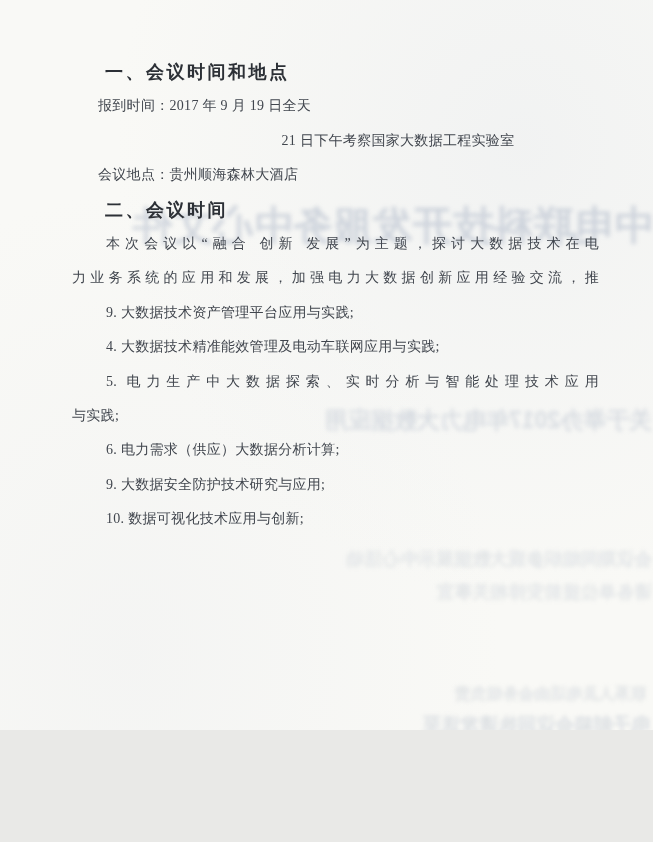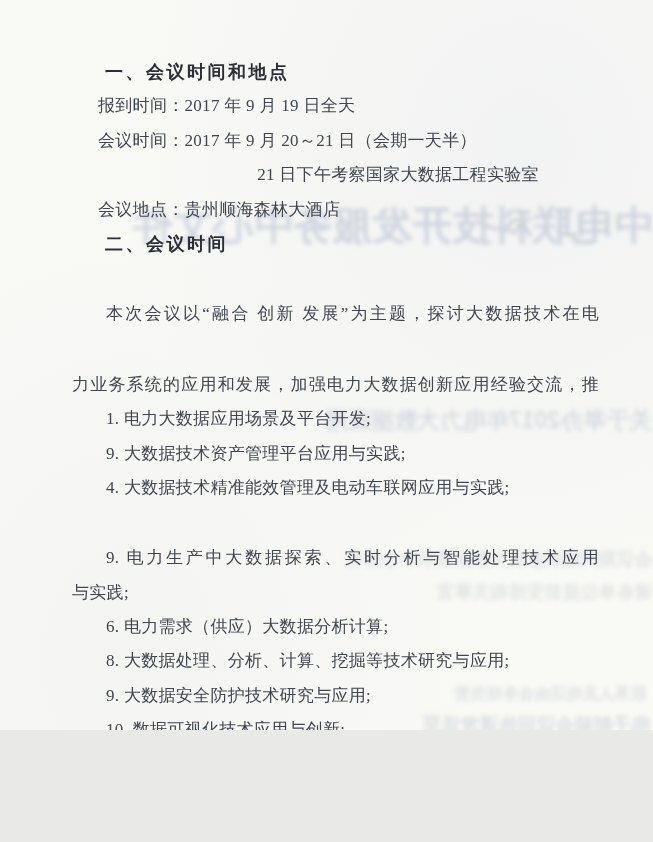--- a/index.html
+++ b/index.html
@@ -14,40 +14,39 @@
     overflow:hidden;
     font-family:"Liberation Serif", serif;
   }
 
   
   .content {
     position:absolute; left:72px; top:55px; width:527px;
   }
   .line {
     height:34.4px; line-height:34.4px;
-    font-size:17px; color:#41464e;
+    font-size:14px; color:#41464e;
     white-space:nowrap;
     letter-spacing:0.3px;
   }
   .heading {
     font-family:"Liberation Sans", sans-serif;
     font-weight:bold;
     font-size:18px; color:#2c3036;
     letter-spacing:2.5px;
     padding-left:33px;
   }
   .info   { padding-left:26px; }
   .indent { padding-left:34px; }
   .indent-deep { padding-left:125px;text-align:center; }
   .justify {
     white-space:normal;
     text-align:justify;
     text-align-last:justify;
     overflow:hidden;
-    margin-top:36px;
   }
 
   .page-number {
     position:absolute; left:86px; top:787px;
     font-size:17px; color:#4a4f57;
     font-family:"Liberation Serif", serif;
     letter-spacing:0.5px;
   }
 
   
@@ -88,36 +87,33 @@
   <div class="ghost g5">联系人及电话由会务组负责</div>
   <div class="ghost g6">电子邮箱会议回执请发送至</div>
   <div class="ghost g7">附件会议回执表格式</div>
   <div class="smudge"></div>
 
   <div class="content">
 
     <div class="line heading">一、会议时间和地点</div>
 
     <div class="line info">报到时间：2017 年 9 月 19 日全天</div>
-    <div class="line info">会议时间：2017 年 9 月 20～21 日（会期一天半）</div>
     <div class="line indent-deep">21 日下午考察国家大数据工程实验室</div>
     <div class="line info">会议地点：贵州顺海森林大酒店</div>
 
     <div class="line heading">二、会议时间</div>
 
     <div class="line indent justify">本次会议以“融合 创新 发展”为主题，探讨大数据技术在电</div>
     <div class="line justify">力业务系统的应用和发展，加强电力大数据创新应用经验交流，推</div>
 
-    <div class="line indent">1. 电力大数据应用场景及平台开发;</div>
     <div class="line indent">9. 大数据技术资产管理平台应用与实践;</div>
     <div class="line indent">4. 大数据技术精准能效管理及电动车联网应用与实践;</div>
-    <div class="line indent justify">9. 电力生产中大数据探索、实时分析与智能处理技术应用</div>
+    <div class="line indent justify">5. 电力生产中大数据探索、实时分析与智能处理技术应用</div>
     <div class="line">与实践;</div>
     <div class="line indent">6. 电力需求（供应）大数据分析计算;</div>
-    <div class="line indent">8. 大数据处理、分析、计算、挖掘等技术研究与应用;</div>
     <div class="line indent">9. 大数据安全防护技术研究与应用;</div>
     <div class="line indent">10. 数据可视化技术应用与创新;</div>
 
   </div>
 
   <div class="page-number">—2—</div>
 
 </div>
 
 </body></html>

